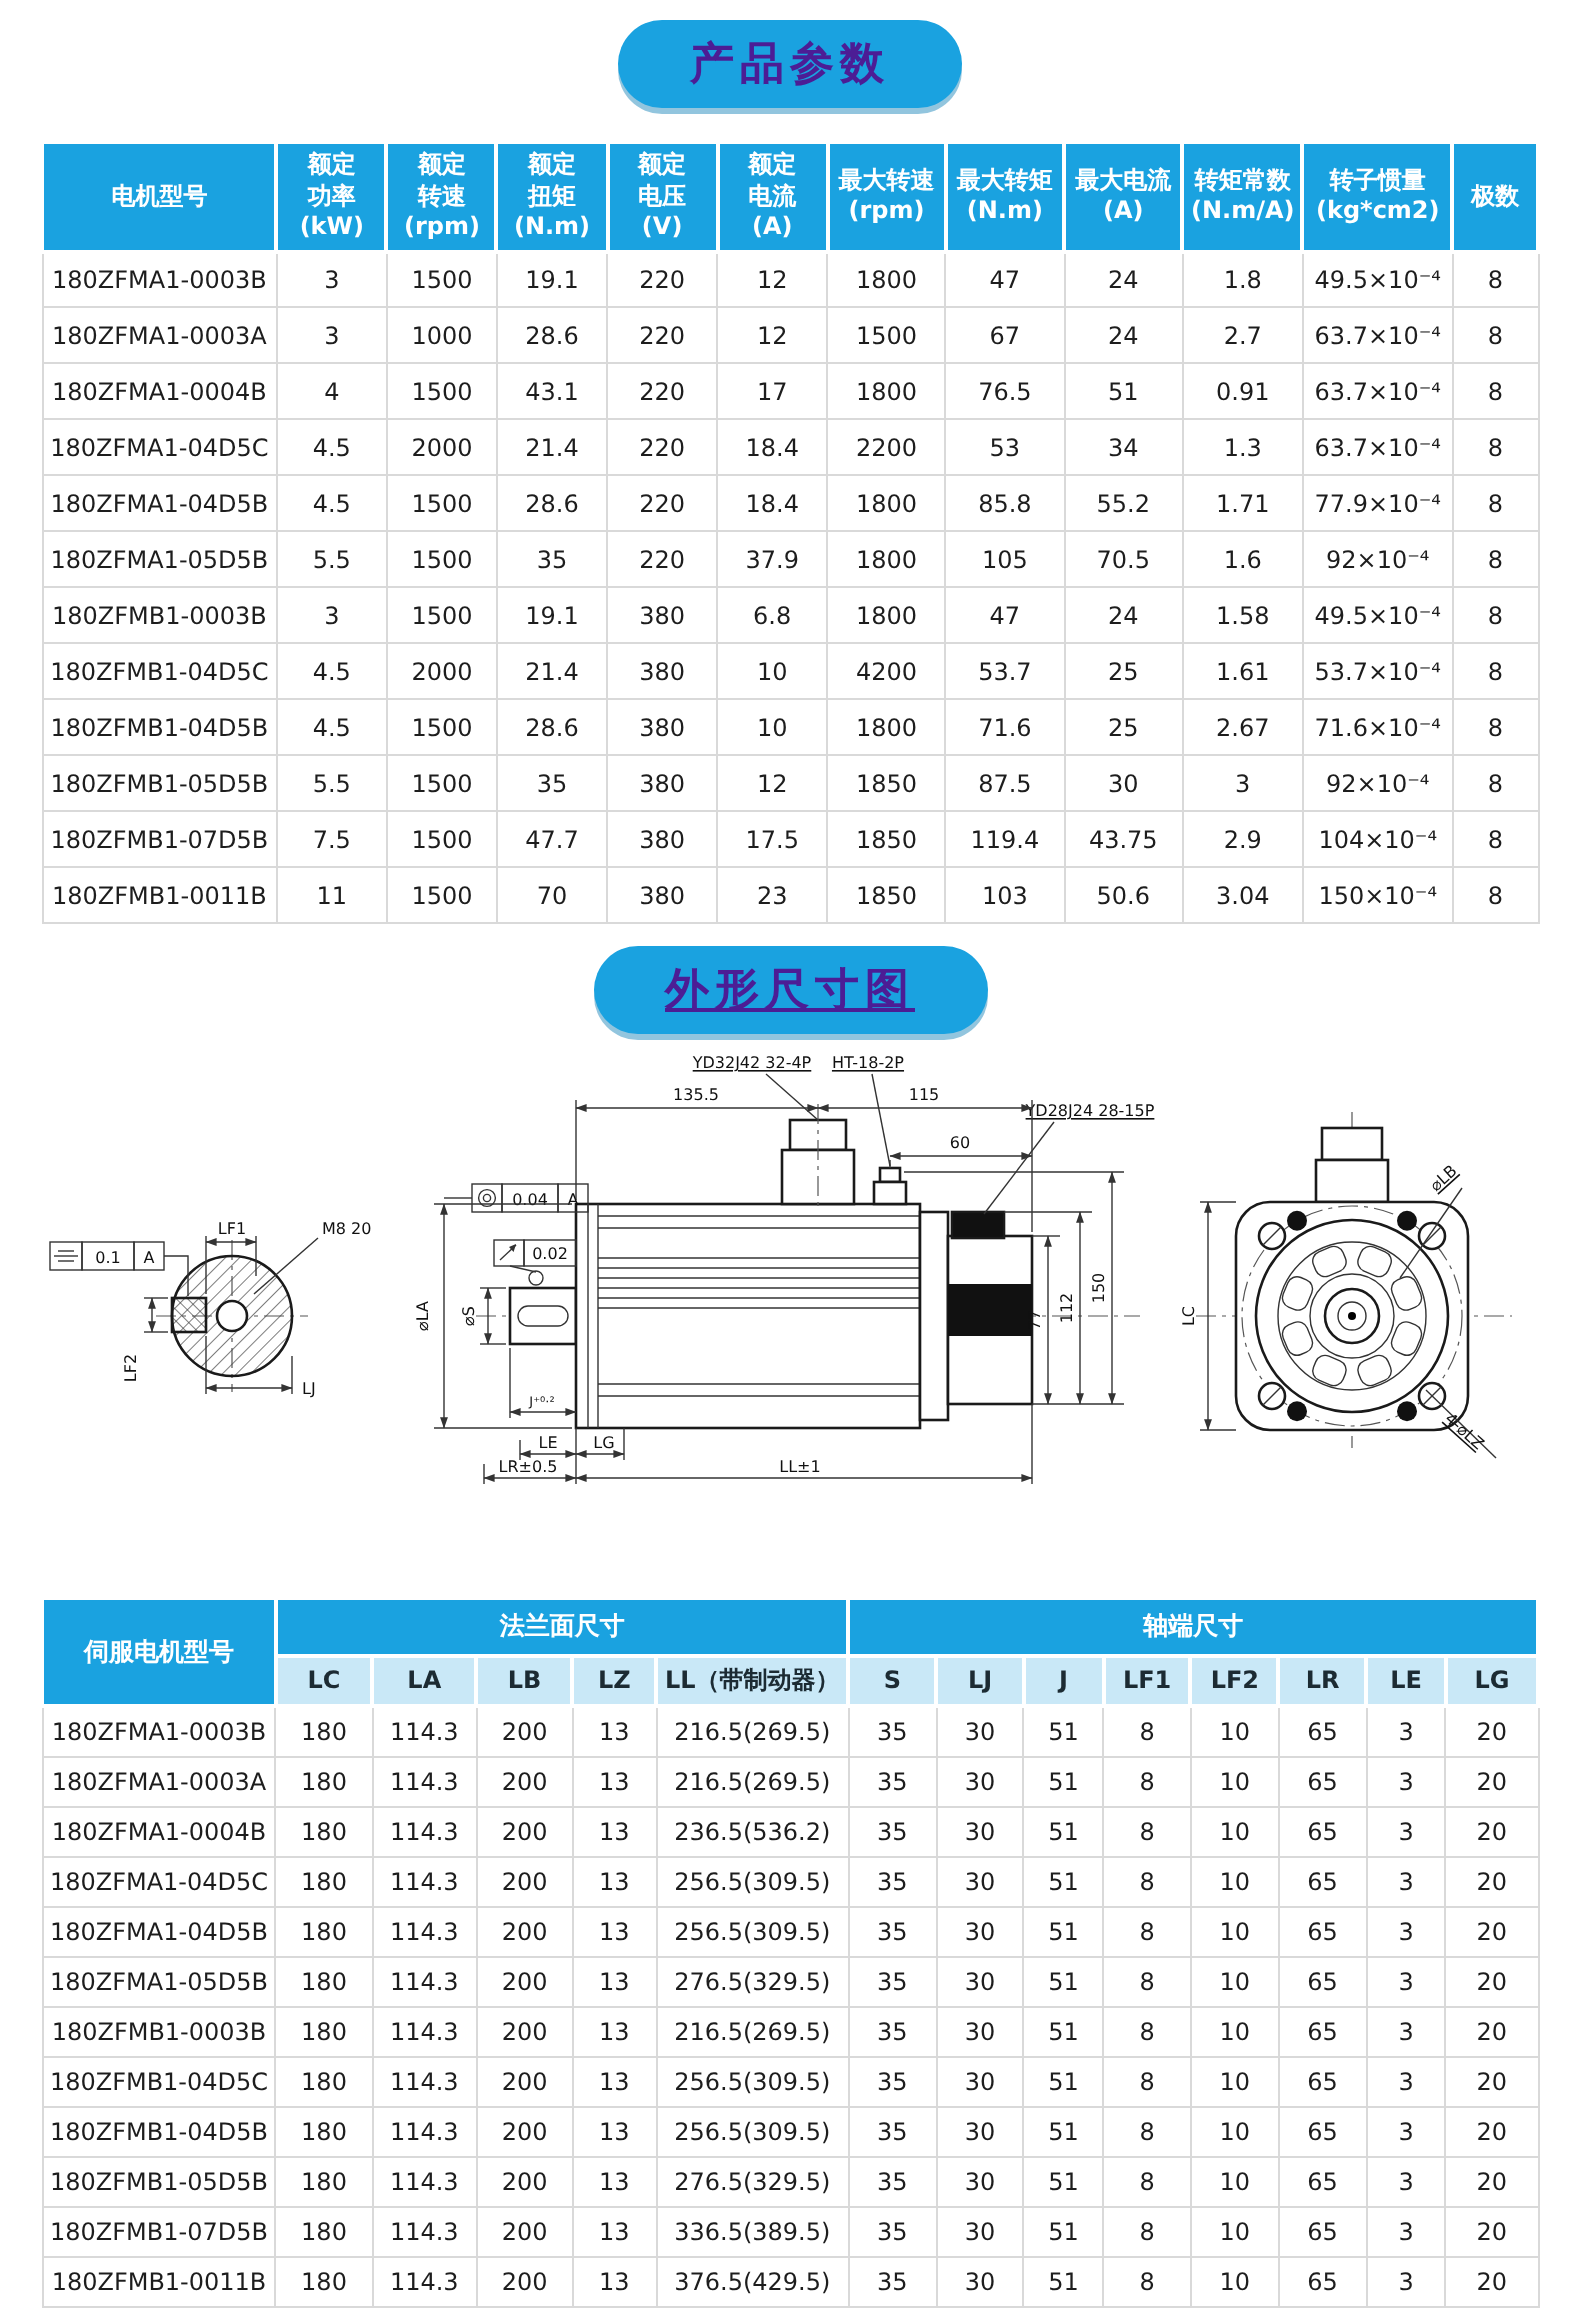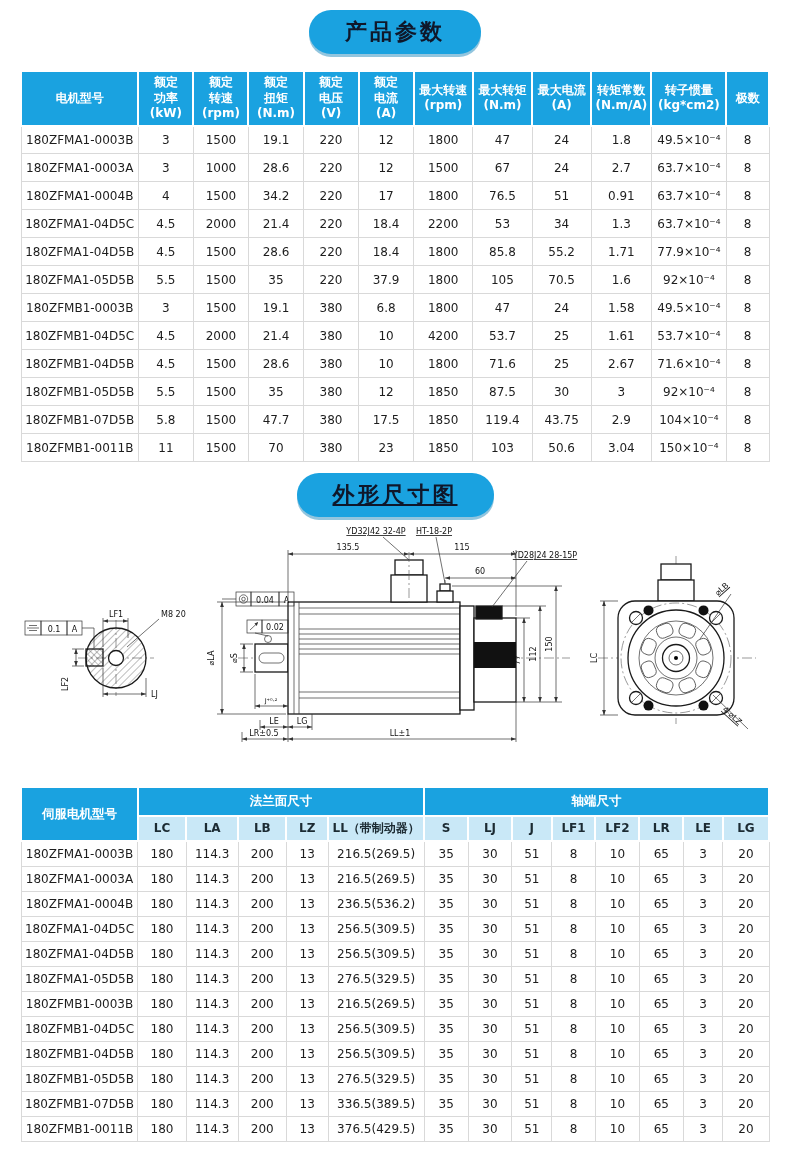--- a/index.html
+++ b/index.html
@@ -10,29 +10,29 @@
     --ink:#222222;
   }
   *{box-sizing:border-box;}
   html,body{margin:0;padding:0;}
   body{
     width:790px;height:1154px;background:#ffffff;overflow:hidden;
     font-family:"DejaVu Sans","Liberation Sans",sans-serif;color:var(--ink);
   }
   .banner-row{display:flex;justify-content:center;}
   .banner{
-    background:var(--accent);color:#0f172a;font-size:22px;font-weight:bold;
+    background:var(--accent);color:#4c1d95;font-size:22px;font-weight:bold;
     letter-spacing:3px;padding:7px 36px;border-radius:24px;
     box-shadow:0 3px 0 rgba(13,127,181,.45);
   }
   .b1{margin-top:10px;}
   .b2{margin-top:11px;text-decoration:underline;}
   table{border-collapse:collapse;table-layout:fixed;width:750px;margin:0 20px;}
   .params{margin-top:16px;}
-  .dims{margin-top:10px;}
+  .dims{margin-top:22px;}
   thead th{
     background:var(--accent);color:#fff;font-weight:bold;font-size:12px;
     border:2px solid #fff;white-space:pre-line;line-height:1.3;padding:3px 0;
     vertical-align:middle;
   }
   .dims thead th{font-size:12.5px;padding:5px 0;}
   .dims thead tr.sub th{
     background:var(--subheader);color:#1c2b33;font-size:12px;padding:4px 0;
   }
   tbody td{
@@ -131,21 +131,21 @@
         <td>67</td>
         <td>24</td>
         <td>2.7</td>
         <td>63.7×10⁻⁴</td>
         <td>8</td>
       </tr>
       <tr>
         <td>180ZFMA1-0004B</td>
         <td>4</td>
         <td>1500</td>
-        <td>34.2</td>
+        <td>43.1</td>
         <td>220</td>
         <td>17</td>
         <td>1800</td>
         <td>76.5</td>
         <td>51</td>
         <td>0.91</td>
         <td>63.7×10⁻⁴</td>
         <td>8</td>
       </tr>
       <tr>
@@ -241,21 +241,21 @@
         <td>12</td>
         <td>1850</td>
         <td>87.5</td>
         <td>30</td>
         <td>3</td>
         <td>92×10⁻⁴</td>
         <td>8</td>
       </tr>
       <tr>
         <td>180ZFMB1-07D5B</td>
-        <td>5.8</td>
+        <td>7.5</td>
         <td>1500</td>
         <td>47.7</td>
         <td>380</td>
         <td>17.5</td>
         <td>1850</td>
         <td>119.4</td>
         <td>43.75</td>
         <td>2.9</td>
         <td>104×10⁻⁴</td>
         <td>8</td>

